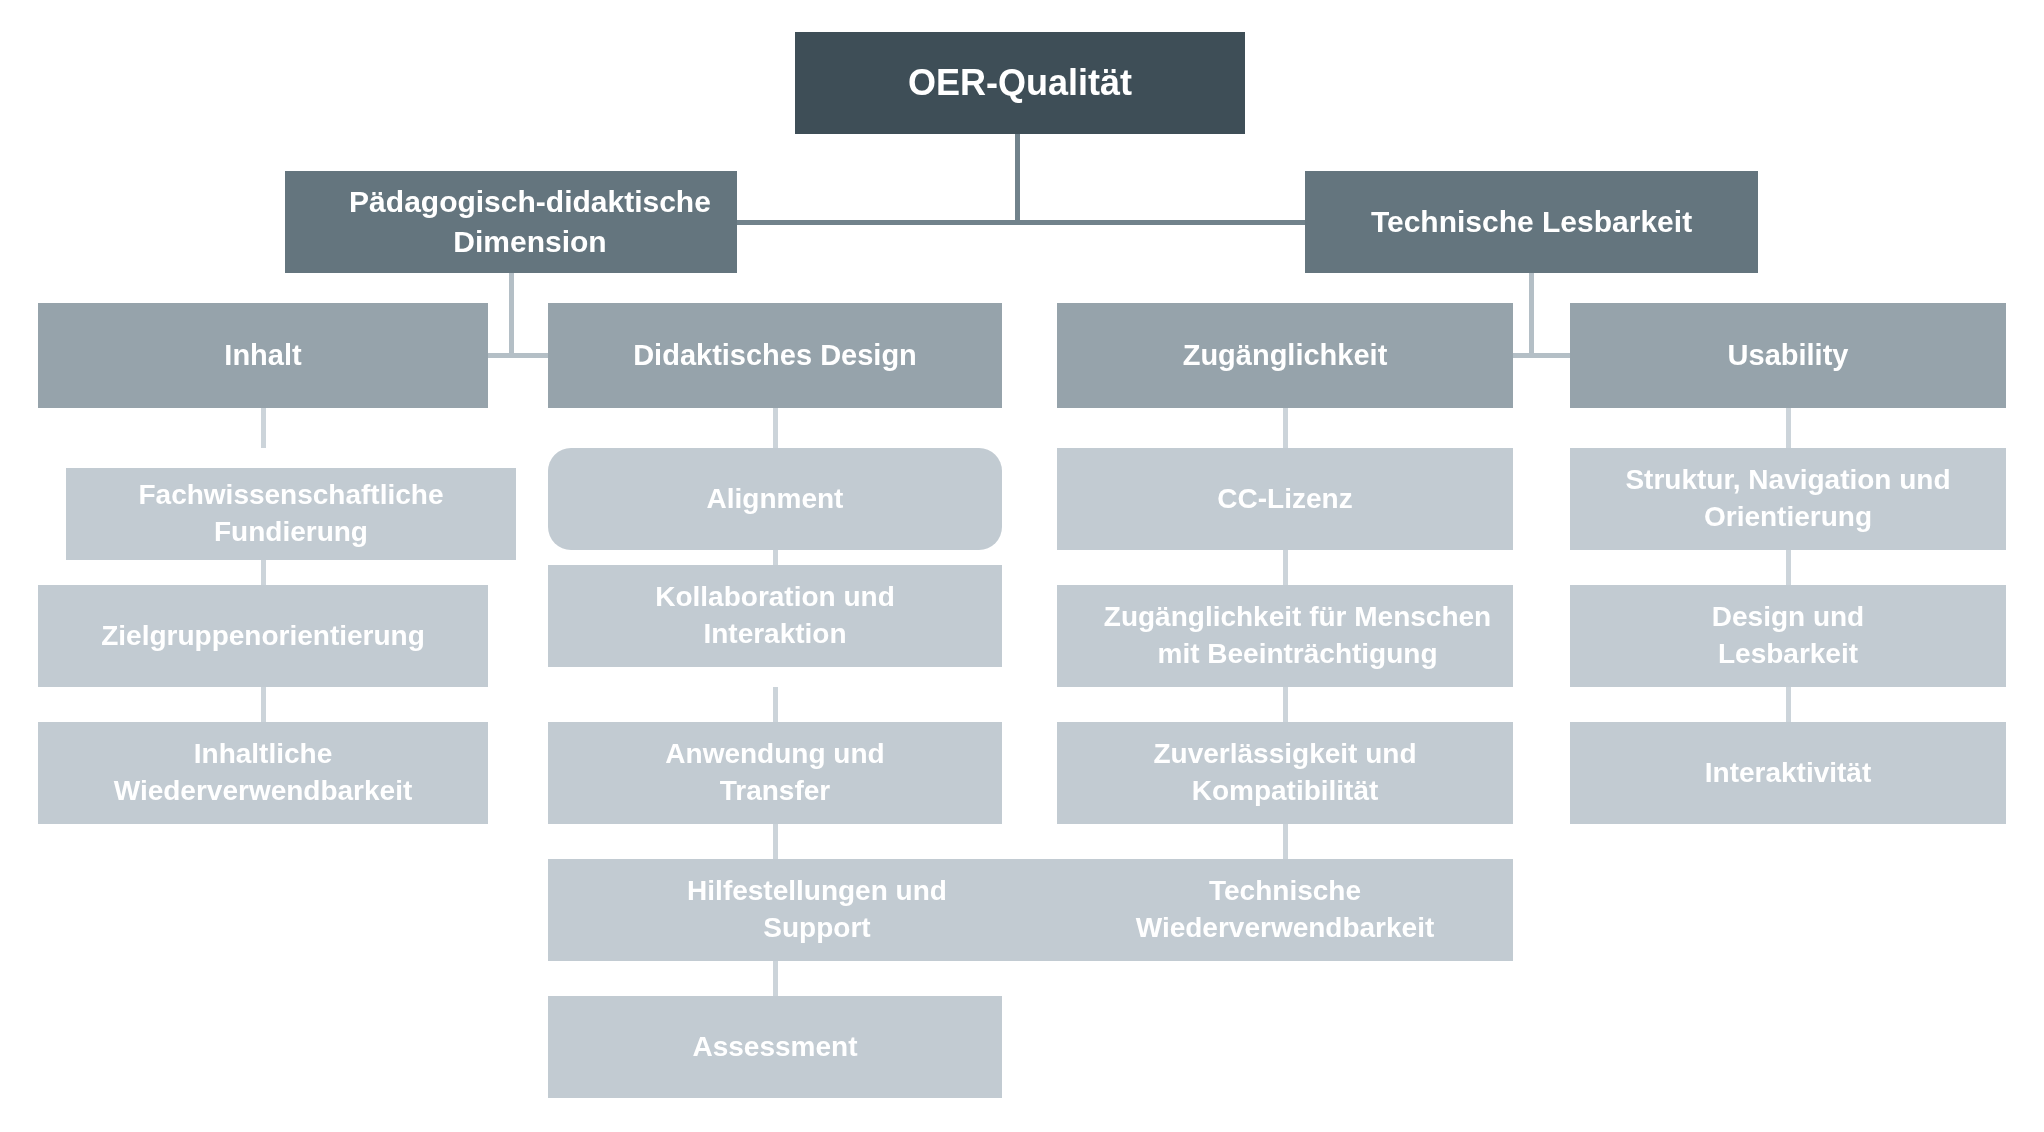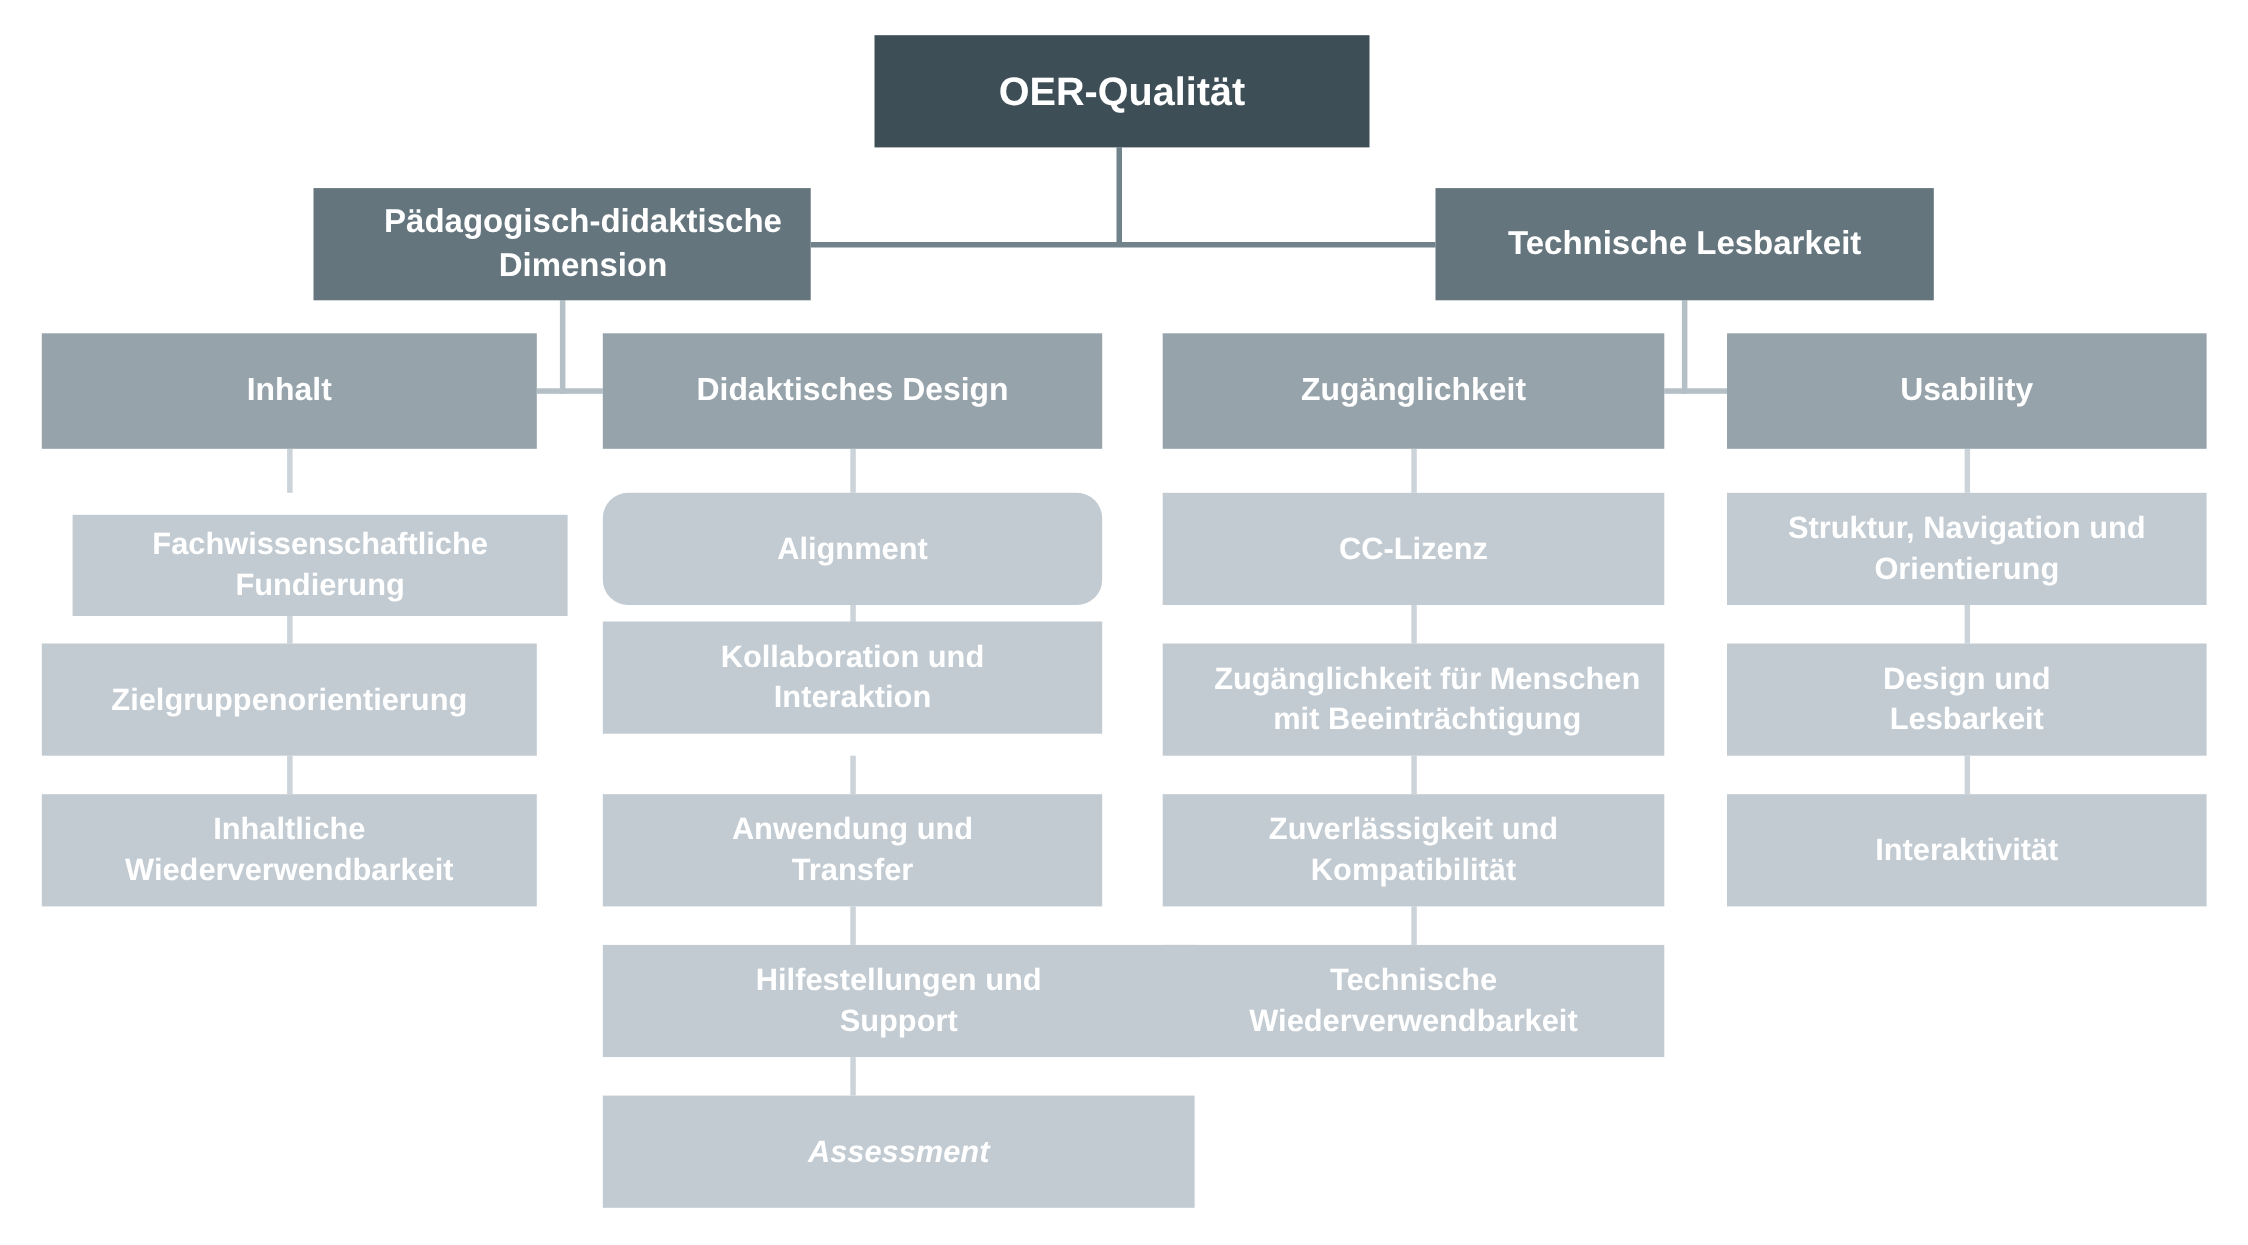--- a/index.html
+++ b/index.html
@@ -82,21 +82,21 @@
   <div class="box l4" style="left:38px; top:722px; width:450px; height:102px;">Inhaltliche
 Wiederverwendbarkeit</div>
 
   <div class="box l4" style="left:548px; top:448px; width:454px; height:102px;border-radius:23px;">Alignment</div>
   <div class="box l4" style="left:548px; top:565px; width:454px; height:102px;">Kollaboration und
 Interaktion</div>
   <div class="box l4" style="left:548px; top:722px; width:454px; height:102px;">Anwendung und
 Transfer</div>
   <div class="box l4" style="left:548px; top:859px; width:538px; height:102px;">Hilfestellungen und
 Support</div>
-  <div class="box l4" style="left:548px; top:996px; width:538px; height:102px;font-style:italic;">Assessment</div>
+  <div class="box l4" style="left:548px; top:996px; width:454px; height:102px;">Assessment</div>
 
   <div class="box l4" style="left:1057px; top:448px; width:456px; height:102px;">CC-Lizenz</div>
   <div class="box l4" style="left:1057px; top:585px; width:456px; height:102px;padding-left:31px;">Zugänglichkeit für Menschen
 mit Beeinträchtigung</div>
   <div class="box l4" style="left:1057px; top:722px; width:456px; height:102px;">Zuverlässigkeit und
 Kompatibilität</div>
   <div class="box l4" style="left:1057px; top:859px; width:456px; height:102px;">Technische
 Wiederverwendbarkeit</div>
 
   <div class="box l4" style="left:1570px; top:448px; width:436px; height:102px;">Struktur, Navigation und

